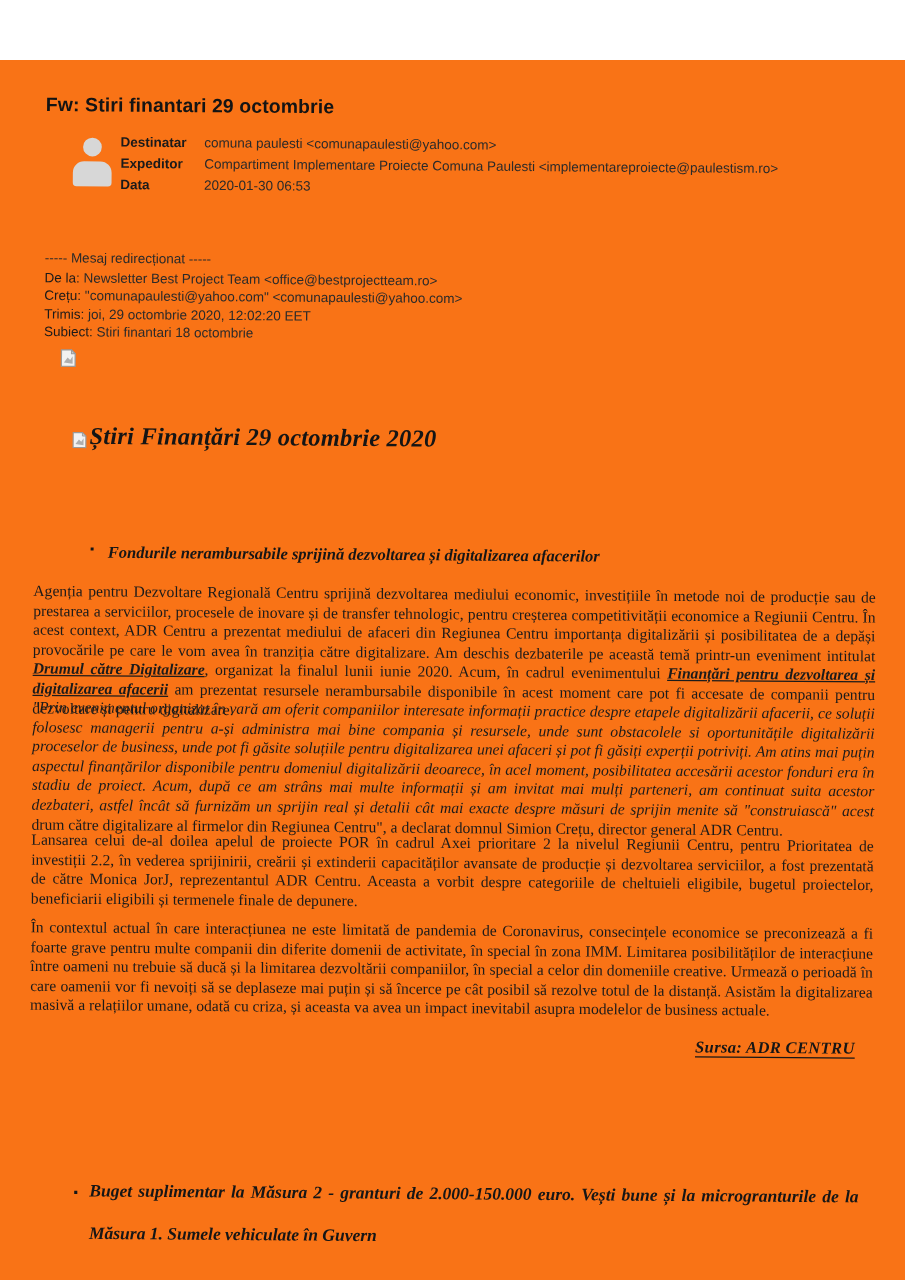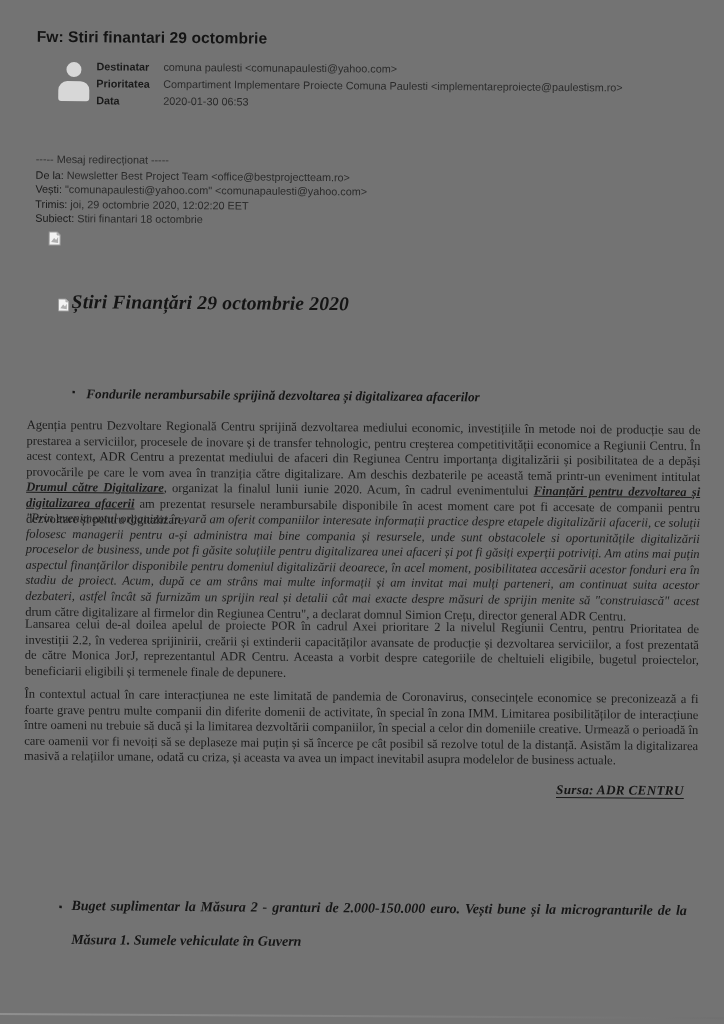--- a/index.html
+++ b/index.html
@@ -1,19 +1,19 @@
 <!DOCTYPE html>
 <html><head>
 <meta charset="utf-8">
 <style>
   * { margin: 0; padding: 0; box-sizing: border-box; }
   html, body { width: 724px; height: 1024px; background: #ffffff; overflow: hidden; }
   body { font-family: "Liberation Sans", sans-serif; color: #1c1c1c; position: relative; }
 
-  .sheet { position: absolute; inset: 0; background: #737373; }
+  .sheet { position: absolute; inset: 0; background: #f97316; margin-top: 48px; }
   .skew { position: absolute; inset: 0; transform: rotate(0.45deg); transform-origin: 60px 0; }
 
   
   .subject { position: absolute; left: 37px; top: 28px; font-size: 15.5px; font-weight: bold; color: #141414; letter-spacing: 0.1px; }
 
   .avatar { position: absolute; left: 58px; top: 60px; width: 34px; height: 46px; }
   .avatar .head { position: absolute; left: 9px; top: 2px; width: 15px; height: 15px; border-radius: 50%; background: #d7d7d7; }
   .avatar .torso { position: absolute; left: 1px; top: 21px; width: 31px; height: 20px; border-radius: 9px 9px 3px 3px; background: #d7d7d7; }
 
   .meta { position: absolute; left: 97px; top: 58px; font-size: 10.8px; line-height: 17px; color: #222; }
@@ -74,37 +74,37 @@
       <div class="head"></div>
       <div class="torso"></div>
     </div>
 
     <div class="meta">
       <div class="meta-row">
         <span class="meta-label">Destinatar</span>
         <span class="meta-value">comuna paulesti &lt;comunapaulesti@yahoo.com&gt;</span>
       </div>
       <div class="meta-row">
-        <span class="meta-label">Prioritatea</span>
+        <span class="meta-label">Expeditor</span>
         <span class="meta-value">Compartiment Implementare Proiecte Comuna Paulesti &lt;implementareproiecte@paulestism.ro&gt;</span>
       </div>
       <div class="meta-row">
         <span class="meta-label">Data</span>
         <span class="meta-value">2020-01-30 06:53</span>
       </div>
     </div>
 
     <div class="fwd">
       <div class="fwd-sep">----- Mesaj redirecționat -----</div>
       <div>
         <span class="fwd-label">De la:</span>
         <span>Newsletter Best Project Team &lt;office@bestprojectteam.ro&gt;</span>
       </div>
       <div>
-        <span class="fwd-label">Vești:</span>
+        <span class="fwd-label">Crețu:</span>
         <span>"comunapaulesti@yahoo.com" &lt;comunapaulesti@yahoo.com&gt;</span>
       </div>
       <div>
         <span class="fwd-label">Trimis:</span>
         <span>joi, 29 octombrie 2020, 12:02:20 EET</span>
       </div>
       <div>
         <span class="fwd-label">Subiect:</span>
         <span>Stiri finantari 18 octombrie</span>
       </div>

